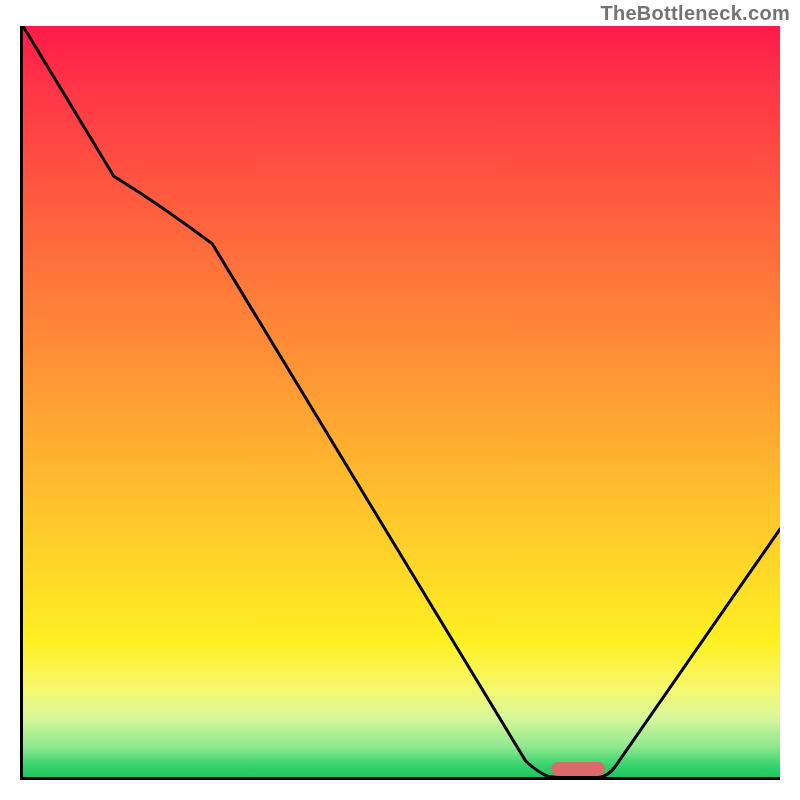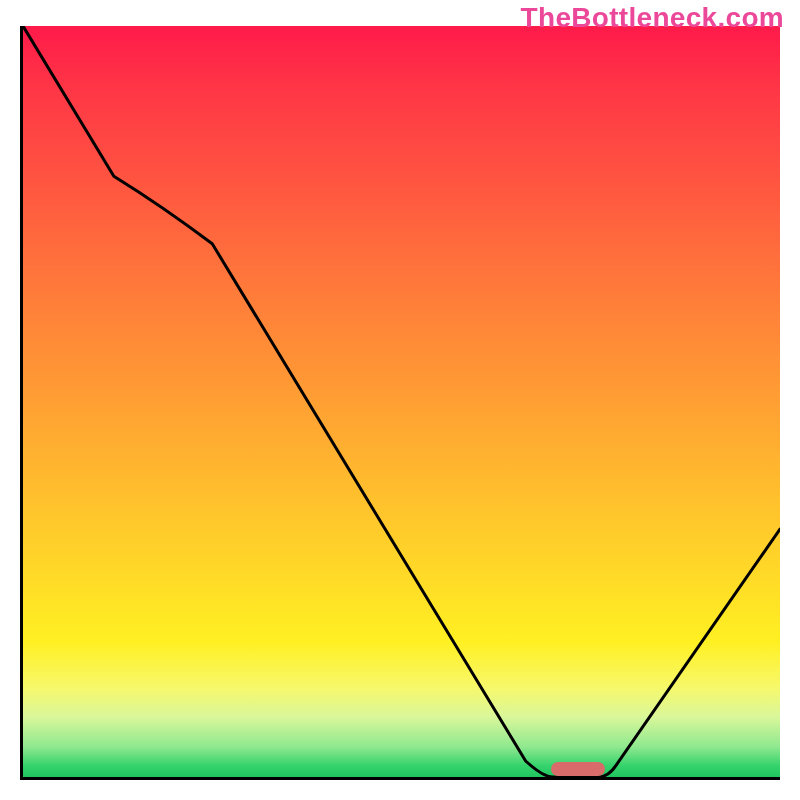--- a/index.html
+++ b/index.html
@@ -12,24 +12,24 @@
     font-family: Arial, Helvetica, sans-serif;
   }
   .frame {
     position: relative;
     width: 800px;
     height: 800px;
   }
   .watermark {
     position: absolute;
     top: 2px;
-    right: 16px;
-    font-size: 28px;
+    right: 10px;
+    font-size: 20px;
     font-weight: 600;
-    color: #ec4899;
+    color: #737373;
     letter-spacing: 0.3px;
     z-index: 10;
   }
   .plot-area {
     position: absolute;
     left: 20px;
     top: 26px;
     width: 760px;
     height: 754px;
     border-left: 3px solid #000;

